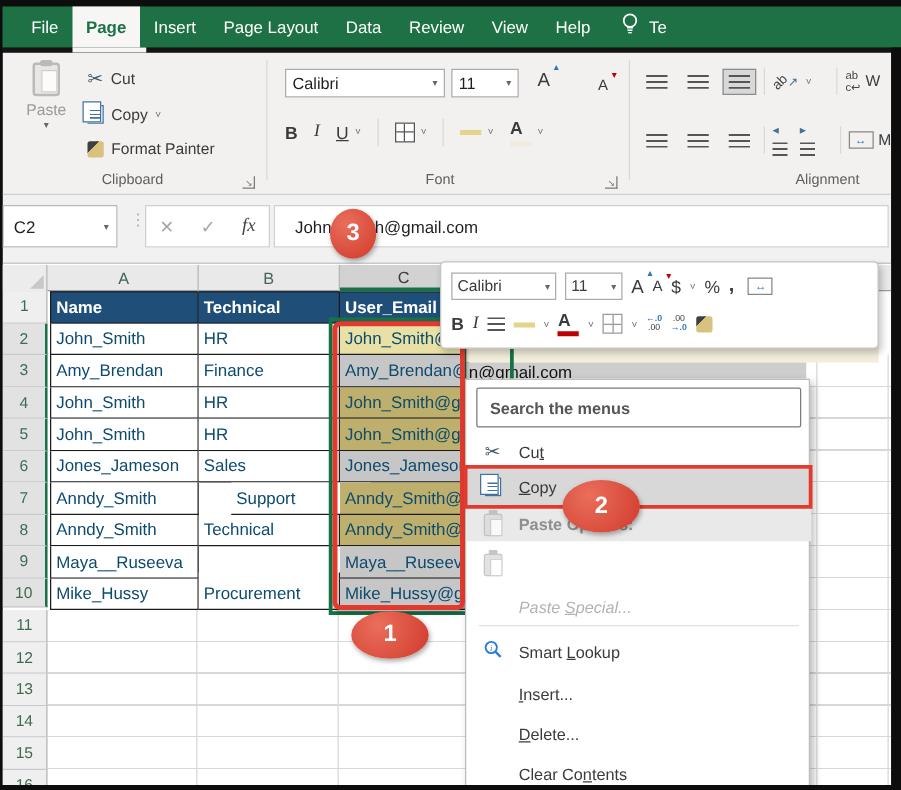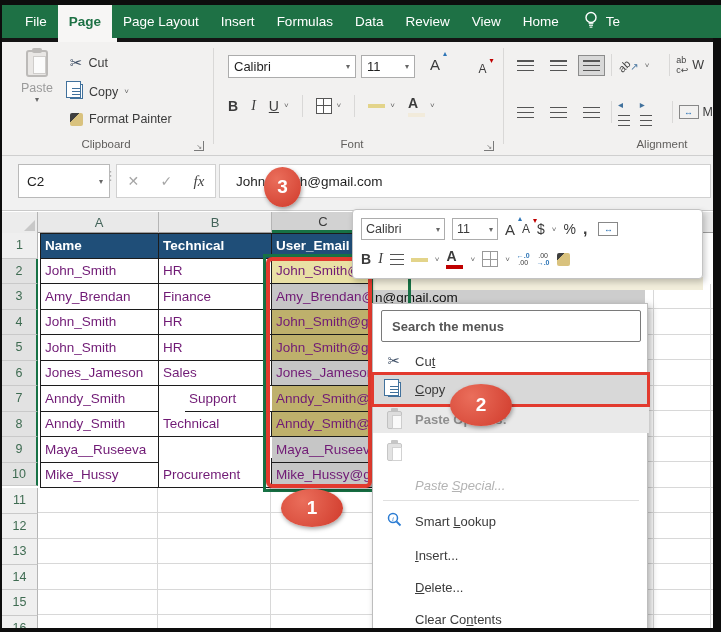--- a/index.html
+++ b/index.html
@@ -60,21 +60,21 @@
   .lines{width:17px;height:11px;background:repeating-linear-gradient(to bottom,#555 0 1.5px,transparent 1.5px 4.8px);}
   .albox{padding:4px;border:1px solid transparent;display:inline-flex;}
   .albox.sel{background:#d8d8d8;border-color:#8c8c8c;}
   .rot45{display:inline-block;transform:rotate(-45deg);font-size:11px;color:#444;}
   .arrowblue{color:#41719C;font-size:10px;}
   .cutlabel{font-size:12.5px;color:#3b3b3b;}
 
   
   .fstrip{position:absolute;left:2px;top:156px;width:711px;height:55px;background:#f1f1f1;
           border-bottom:1px solid #c9c9c9;z-index:3;}
-  .namebox{position:absolute;left:16px;top:8px;width:92px;height:34px;background:#fff;border:1px solid #b9b9b9;
+  .namebox{position:absolute;left:0;top:8px;width:92px;height:34px;background:#fff;border:1px solid #b9b9b9;
            display:flex;align-items:center;font-size:13.5px;color:#222;padding-left:8px;}
   .namebox .chev{margin-left:auto;margin-right:6px;}
   .fdots{position:absolute;left:102px;top:12px;color:#b0b0b0;font-size:13px;letter-spacing:-2px;}
   .fbtns{position:absolute;left:114px;top:8px;width:100px;height:34px;background:#fff;border:1px solid #d0d0d0;
          display:flex;align-items:center;justify-content:space-around;}
   .fx{font-family:"Liberation Serif",serif;font-style:italic;font-size:15px;color:#444;}
   .gray-btn{color:#a6a6a6;font-size:14px;}
   .ffield{position:absolute;left:217px;top:8px;width:492px;height:34px;background:#fff;border:1px solid #d0d0d0;
           display:flex;align-items:center;font-size:13.5px;color:#1f1f1f;padding-left:16px;}
 
@@ -82,21 +82,21 @@
   .gridbg{position:absolute;left:2px;top:211px;width:711px;height:417px;background:#fff;z-index:1;}
   .colhdr{position:absolute;left:2px;top:212px;width:711px;height:21px;background:#e9e9e9;border-bottom:1px solid #9e9e9e;z-index:2;}
   .corner{position:absolute;left:2px;top:212px;width:36px;height:21px;background:#ececec;border-right:1px solid #b5b5b5;z-index:3;}
   .corner::after{content:"";position:absolute;right:2px;bottom:2px;border-left:11px solid transparent;border-bottom:11px solid #c8c8c8;}
   .chcell{position:absolute;top:212px;height:21px;display:flex;align-items:center;justify-content:center;
           font-size:13px;color:#44645a;border-right:1px solid #b5b5b5;z-index:3;}
   .chcell.sel{background:#d2d2d2;border-bottom:3px solid #177245;color:#3b3b3b;}
   .rowhdr{position:absolute;left:2px;width:36px;display:flex;align-items:center;justify-content:center;
           font-size:12.5px;color:#3e6b51;background:#efefef;border-right:1px solid #b5b5b5;border-bottom:1px solid #c9c9c9;z-index:2;}
   .rowhdr.selrow{background:#e2e2e2;border-right:2px solid #177245;}
-  .cell{position:absolute;font-size:13.5px;color:#701a75;padding-left:4px;white-space:nowrap;overflow:hidden;
+  .cell{position:absolute;font-size:13.5px;color:#0c4a6e;padding-left:4px;white-space:nowrap;overflow:hidden;
         display:flex;align-items:center;border-right:1px solid #1c1c1c;border-bottom:1px solid #1c1c1c;background:#fff;z-index:2;}
   .cell.hdr{background:#1F4E78;color:#fff;font-weight:700;border-top:1px solid #1c1c1c;}
   .cell.first{border-left:1px solid #1c1c1c;}
   .gridlines-h{position:absolute;background:repeating-linear-gradient(to bottom,transparent 0 24.5px,#d8d8d8 24.5px 25.5px);z-index:1;}
   .vline{position:absolute;width:1px;background:#d8d8d8;z-index:1;}
 
   
   .green-rect{position:absolute;left:263px;top:254px;width:112px;height:238px;border:3px solid #177245;z-index:10;}
   .green-tick{position:absolute;left:408px;top:279px;width:3px;height:24px;background:#177245;z-index:12;}
   .red-box{position:absolute;left:266px;top:257px;width:106px;height:231px;border:4px solid #E23A2E;border-radius:6px;
@@ -139,27 +139,26 @@
 </head>
 <body>
 
 <div class="screen">
 
   <div class="tabbar">
     <div style="width:14px"></div>
     <div id="tabs" style="display:flex;height:33px;align-items:center;">
         <div class="tab">File</div>
         <div class="tab active">Page</div>
+        <div class="tab">Insert</div>
         <div class="tab">Page Layout</div>
-        <div class="tab">Insert</div>
-        <div class="tab">Formulas</div>
         <div class="tab">Data</div>
         <div class="tab">Review</div>
         <div class="tab">View</div>
-        <div class="tab">Home</div>
+        <div class="tab">Help</div>
       </div>
     <span class="bulb">
       <svg width="14" height="18" viewBox="0 0 14 18">
           <circle cx="7" cy="6.5" r="5" fill="none" stroke="#fff" stroke-width="1.4"></circle>
           <rect x="4.6" y="11.5" width="4.8" height="1.3" fill="#fff"></rect>
           <rect x="5" y="13.6" width="4" height="1.2" fill="#fff"></rect>
           <rect x="5.6" y="15.6" width="2.8" height="1.1" fill="#fff"></rect>
         </svg>
     </span>
     <span class="tellme">Te</span>

